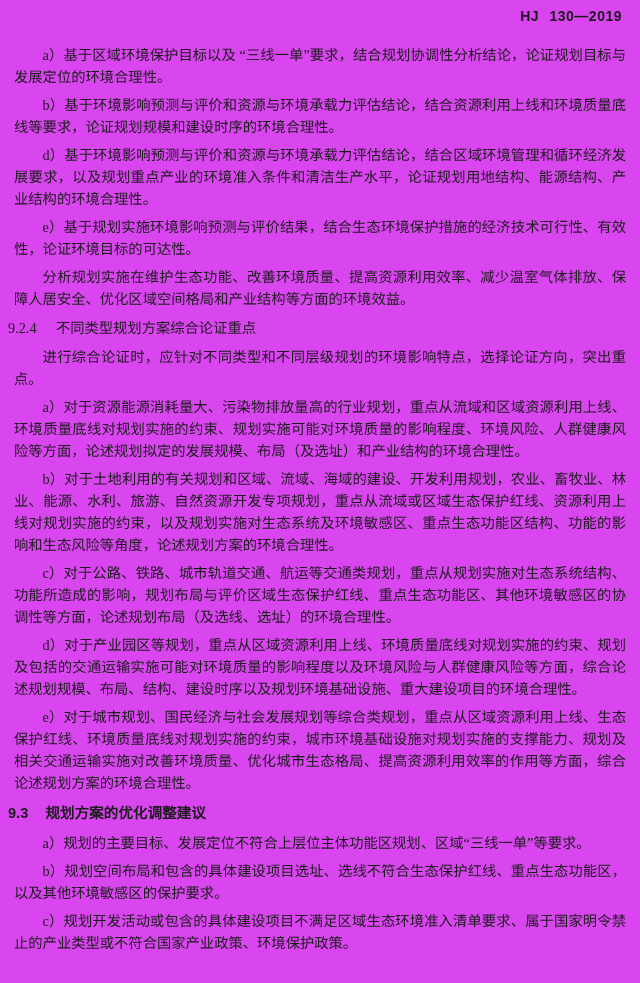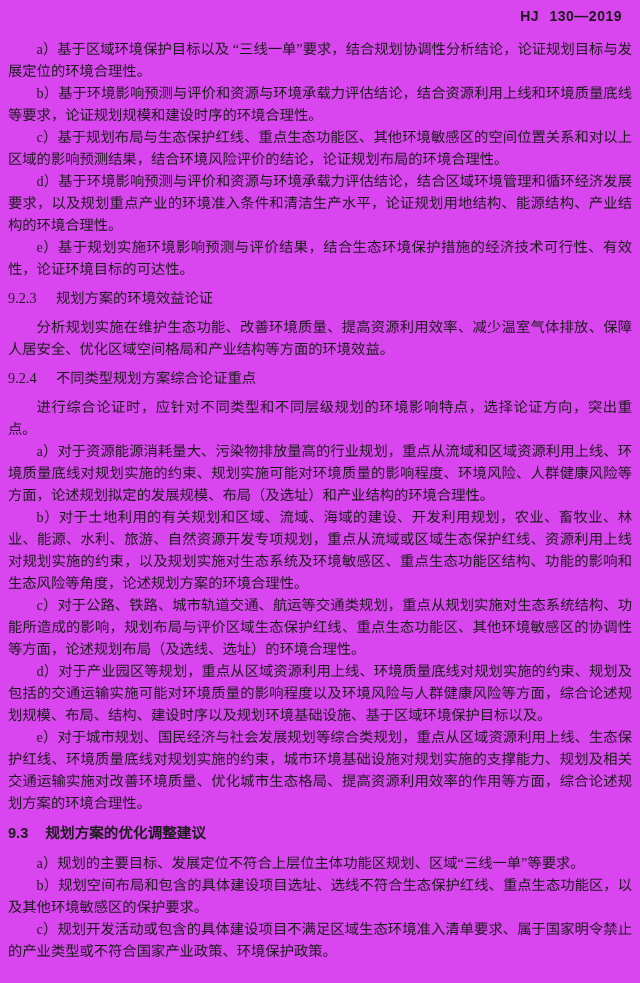--- a/index.html
+++ b/index.html
@@ -28,21 +28,21 @@
     word-spacing: 6px;
     color: #1a1a1a;
   }
   .content {
     padding: 38px 8px 0 8px;
     font-size: 14.3px;
     line-height: 22px;
     text-align: justify;
   }
   .content p {
-    margin: 0;
+    margin: 6px;
   }
   .para {
     text-indent: 2em;
   }
   .flush {
     text-indent: 0;
   }
   .clause-h {
     margin: 7px 0 7px 0 !important;
     text-indent: 0;
@@ -68,41 +68,36 @@
 <body>
 
 <div class="page">
 
   <div class="doc-header">HJ 130—2019</div>
 
   <div class="content">
 
     <p class="para">a）基于区域环境保护目标以及 “三线一单”要求，结合规划协调性分析结论，论证规划目标与发展定位的环境合理性。</p>
     <p class="para">b）基于环境影响预测与评价和资源与环境承载力评估结论，结合资源利用上线和环境质量底线等要求，论证规划规模和建设时序的环境合理性。</p>
-    <p class="para">c）基于规划布局与生态保护红线、重点生态功能区、其他环境敏感区的空间位置关系和对以上区域的影响预测结果，结合环境风险评价的结论，论证规划布局的环境合理性。</p>
     <p class="para">d）基于环境影响预测与评价和资源与环境承载力评估结论，结合区域环境管理和循环经济发展要求，以及规划重点产业的环境准入条件和清洁生产水平，论证规划用地结构、能源结构、产业结构的环境合理性。</p>
     <p class="para">e）基于规划实施环境影响预测与评价结果，结合生态环境保护措施的经济技术可行性、有效性，论证环境目标的可达性。</p>
 
-    <p class="clause-h">
-      <span class="h-num">9.2.3</span>
-      <span class="h-title">规划方案的环境效益论证</span>
-    </p>
 
     <p class="para">分析规划实施在维护生态功能、改善环境质量、提高资源利用效率、减少温室气体排放、保障人居安全、优化区域空间格局和产业结构等方面的环境效益。</p>
 
     <p class="clause-h">
       <span class="h-num">9.2.4</span>
       <span class="h-title">不同类型规划方案综合论证重点</span>
     </p>
 
     <p class="para">进行综合论证时，应针对不同类型和不同层级规划的环境影响特点，选择论证方向，突出重点。</p>
     <p class="para">a）对于资源能源消耗量大、污染物排放量高的行业规划，重点从流域和区域资源利用上线、环境质量底线对规划实施的约束、规划实施可能对环境质量的影响程度、环境风险、人群健康风险等方面，论述规划拟定的发展规模、布局（及选址）和产业结构的环境合理性。</p>
     <p class="para">b）对于土地利用的有关规划和区域、流域、海域的建设、开发利用规划，农业、畜牧业、林业、能源、水利、旅游、自然资源开发专项规划，重点从流域或区域生态保护红线、资源利用上线对规划实施的约束，以及规划实施对生态系统及环境敏感区、重点生态功能区结构、功能的影响和生态风险等角度，论述规划方案的环境合理性。</p>
     <p class="para">c）对于公路、铁路、城市轨道交通、航运等交通类规划，重点从规划实施对生态系统结构、功能所造成的影响，规划布局与评价区域生态保护红线、重点生态功能区、其他环境敏感区的协调性等方面，论述规划布局（及选线、选址）的环境合理性。</p>
-    <p class="para">d）对于产业园区等规划，重点从区域资源利用上线、环境质量底线对规划实施的约束、规划及包括的交通运输实施可能对环境质量的影响程度以及环境风险与人群健康风险等方面，综合论述规划规模、布局、结构、建设时序以及规划环境基础设施、基于区域环境保护目标以及。</p>
+    <p class="para">d）对于产业园区等规划，重点从区域资源利用上线、环境质量底线对规划实施的约束、规划及包括的交通运输实施可能对环境质量的影响程度以及环境风险与人群健康风险等方面，综合论述规划规模、布局、结构、建设时序以及规划环境基础设施、重大建设项目的环境合理性。</p>
     <p class="para">e）对于城市规划、国民经济与社会发展规划等综合类规划，重点从区域资源利用上线、生态保护红线、环境质量底线对规划实施的约束，城市环境基础设施对规划实施的支撑能力、规划及相关交通运输实施对改善环境质量、优化城市生态格局、提高资源利用效率的作用等方面，综合论述规划方案的环境合理性。</p>
 
     <p class="section-h">
       <span class="h-num">9.3</span>
       <span class="h-title">规划方案的优化调整建议</span>
     </p>
 
 
     <p class="para">a）规划的主要目标、发展定位不符合上层位主体功能区规划、区域“三线一单”等要求。</p>
     <p class="para">b）规划空间布局和包含的具体建设项目选址、选线不符合生态保护红线、重点生态功能区，以及其他环境敏感区的保护要求。</p>

